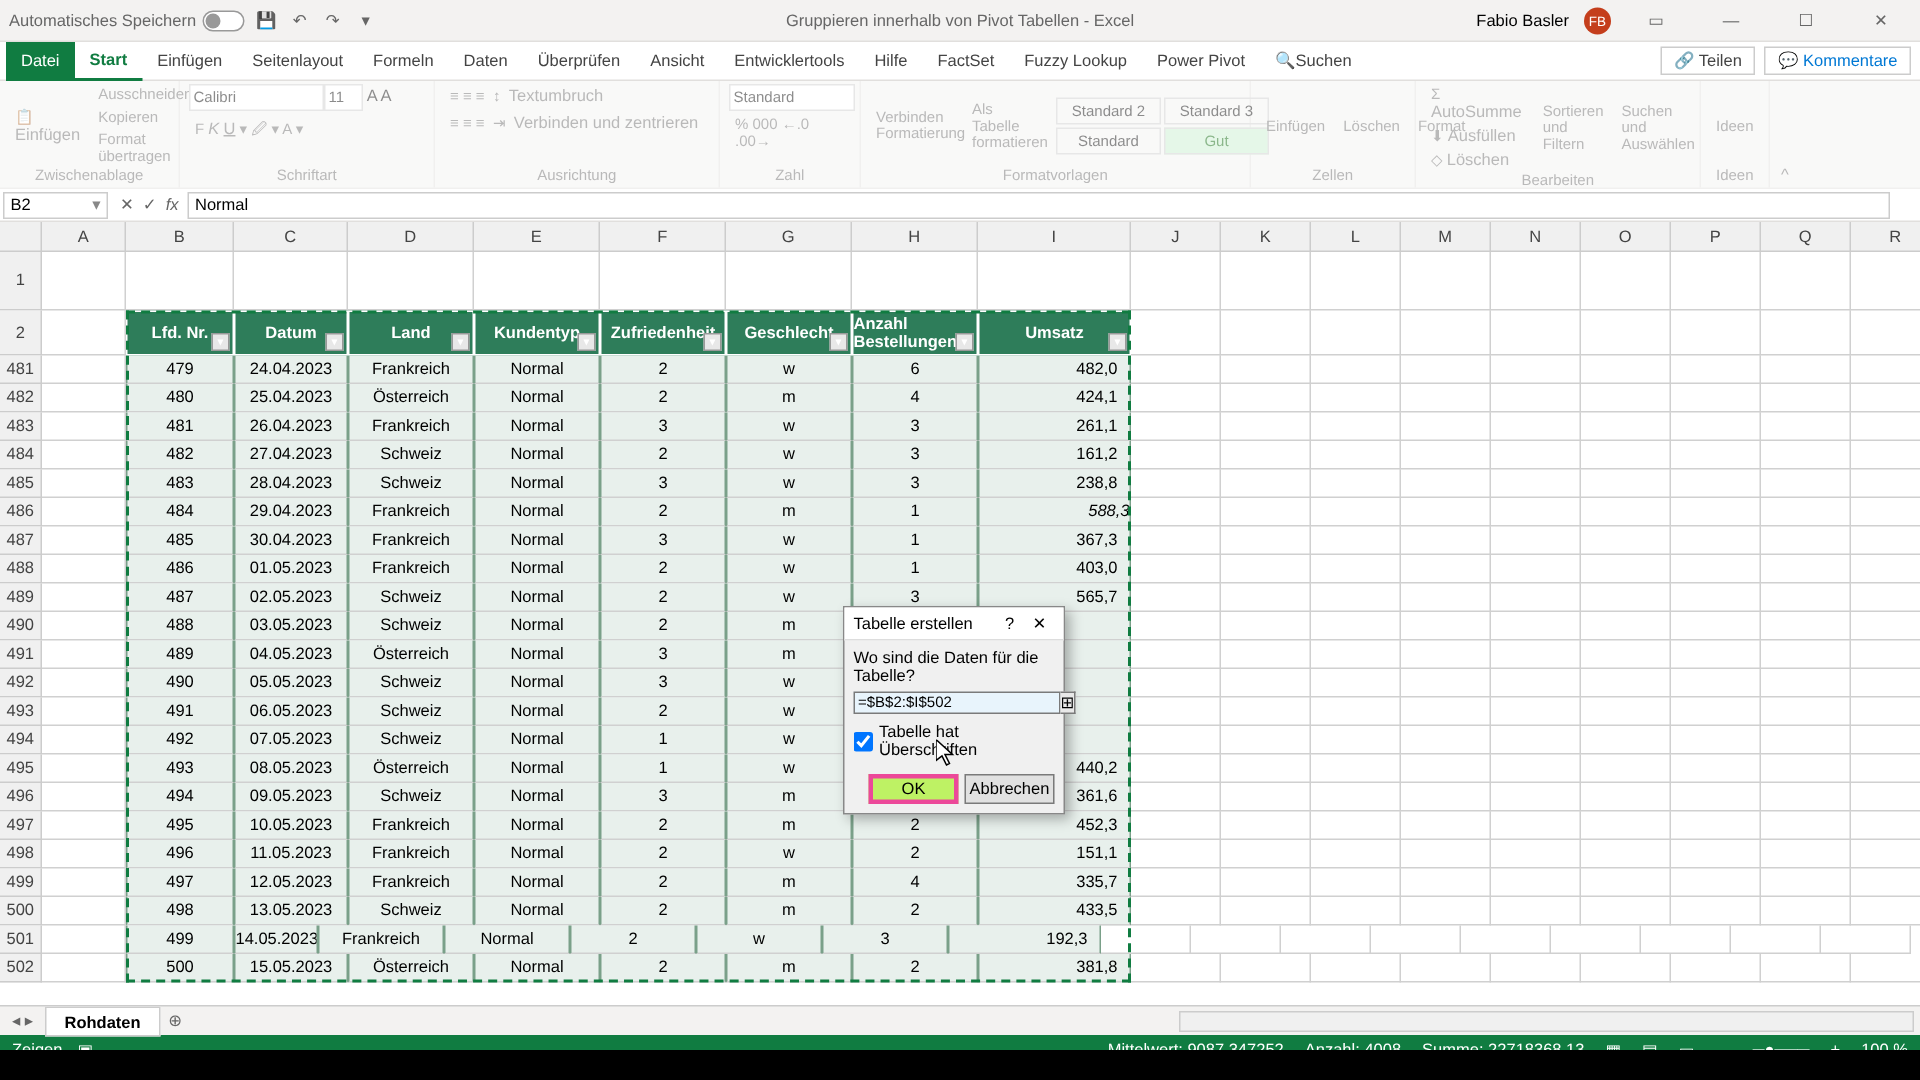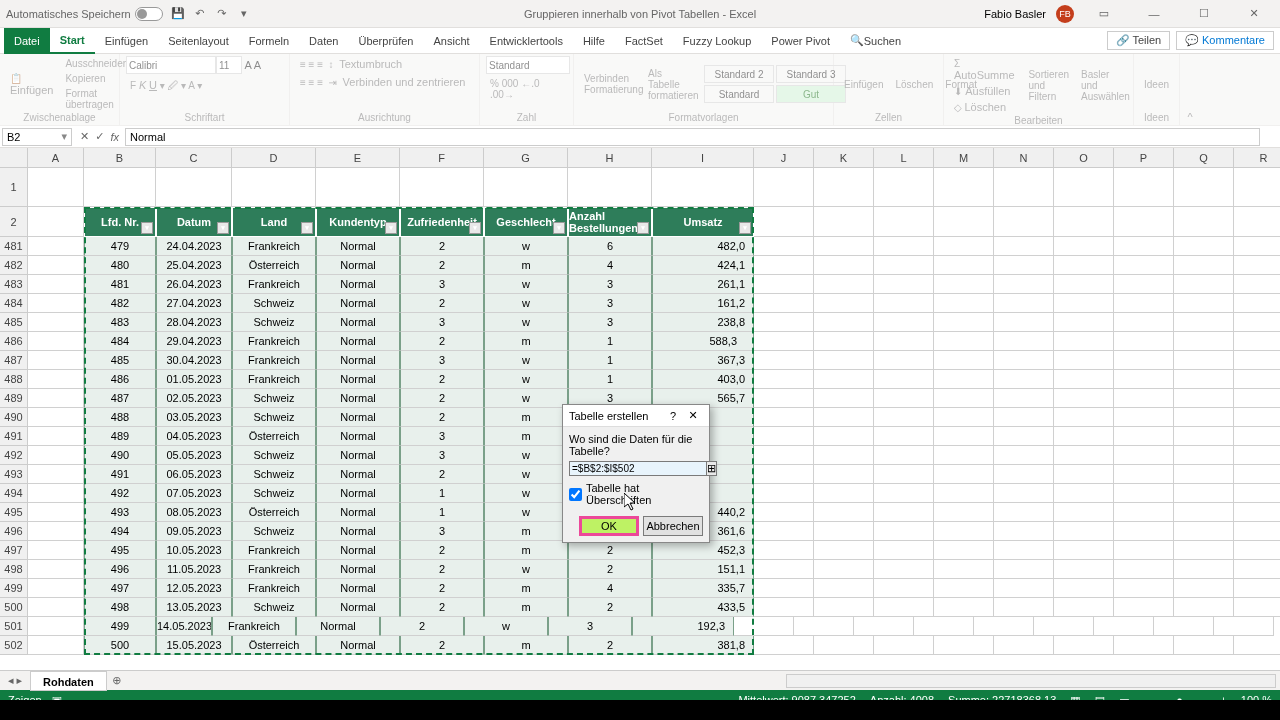--- a/index.html
+++ b/index.html
@@ -178,21 +178,21 @@
     <div class="label">Zellen</div>
   </div>
   <div class="group" style="width:190px">
     <div class="content">
       <div style="font-size:10px">
         <div class="btn">Σ <span>AutoSumme</span></div>
         <div class="btn">⬇ <span>Ausfüllen</span></div>
         <div class="btn">◇ <span>Löschen</span></div>
       </div>
       <div class="btn" style="width:50px">Sortieren und Filtern</div>
-      <div class="btn" style="width:50px">Basler und Auswählen</div>
+      <div class="btn" style="width:50px">Suchen und Auswählen</div>
     </div>
     <div class="label">Bearbeiten</div>
   </div>
   <div class="group" style="width:46px">
     <div class="content">
         <div class="btn">Ideen</div>
       </div>
     <div class="label">Ideen</div>
   </div>
   <div class="collapse">^</div>
@@ -404,21 +404,21 @@
       </div>
       <div class="datarow">
         <div class="cell" style="width: 56px;"></div>
         <div class="cell selected-range" style="border-left: 1px solid rgb(122, 160, 137); border-right: 1px solid rgb(122, 160, 137); width: 72px;">484</div>
         <div class="cell selected-range" style="border-left: 1px solid rgb(122, 160, 137); border-right: 1px solid rgb(122, 160, 137); width: 76px;">29.04.2023</div>
         <div class="cell selected-range" style="border-left: 1px solid rgb(122, 160, 137); border-right: 1px solid rgb(122, 160, 137); width: 84px;">Frankreich</div>
         <div class="cell selected-range" style="border-left: 1px solid rgb(122, 160, 137); border-right: 1px solid rgb(122, 160, 137); width: 84px;">Normal</div>
         <div class="cell selected-range" style="border-left: 1px solid rgb(122, 160, 137); border-right: 1px solid rgb(122, 160, 137); width: 84px;">2</div>
         <div class="cell selected-range" style="border-left: 1px solid rgb(122, 160, 137); border-right: 1px solid rgb(122, 160, 137); width: 84px;">m</div>
         <div class="cell selected-range" style="border-left: 1px solid rgb(122, 160, 137); border-right: 1px solid rgb(122, 160, 137); width: 84px;">1</div>
-        <div class="cell selected-range" style="border-left: 1px solid rgb(122, 160, 137); border-right: 1px solid rgb(122, 160, 137); text-align: right; padding-right: 16px; width: 102px;">588,3</div>
+        <div class="cell selected-range" style="border-left: 1px solid rgb(122, 160, 137); border-right: 1px solid rgb(122, 160, 137); text-align: right; padding-right: 0; width: 102px; font-style: italic;">588,3</div>
         <div class="cell" style="width: 60px;"></div>
         <div class="cell" style="width: 60px;"></div>
         <div class="cell" style="width: 60px;"></div>
         <div class="cell" style="width: 60px;"></div>
         <div class="cell" style="width: 60px;"></div>
         <div class="cell" style="width: 60px;"></div>
         <div class="cell" style="width: 60px;"></div>
         <div class="cell" style="width: 60px;"></div>
         <div class="cell" style="width: 60px;"></div>
       </div>

